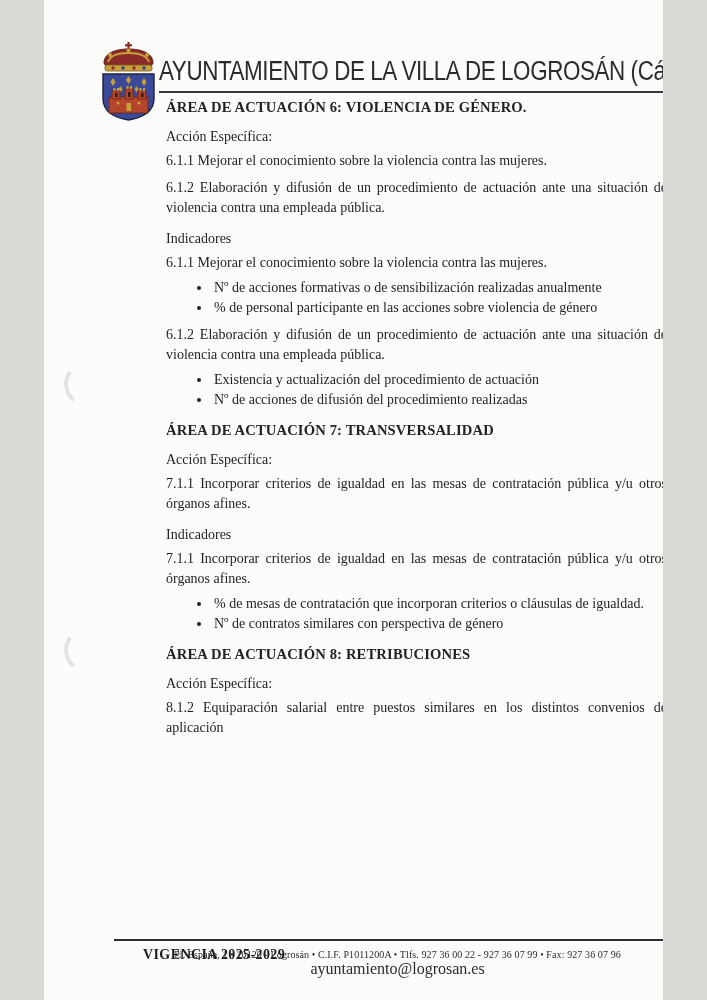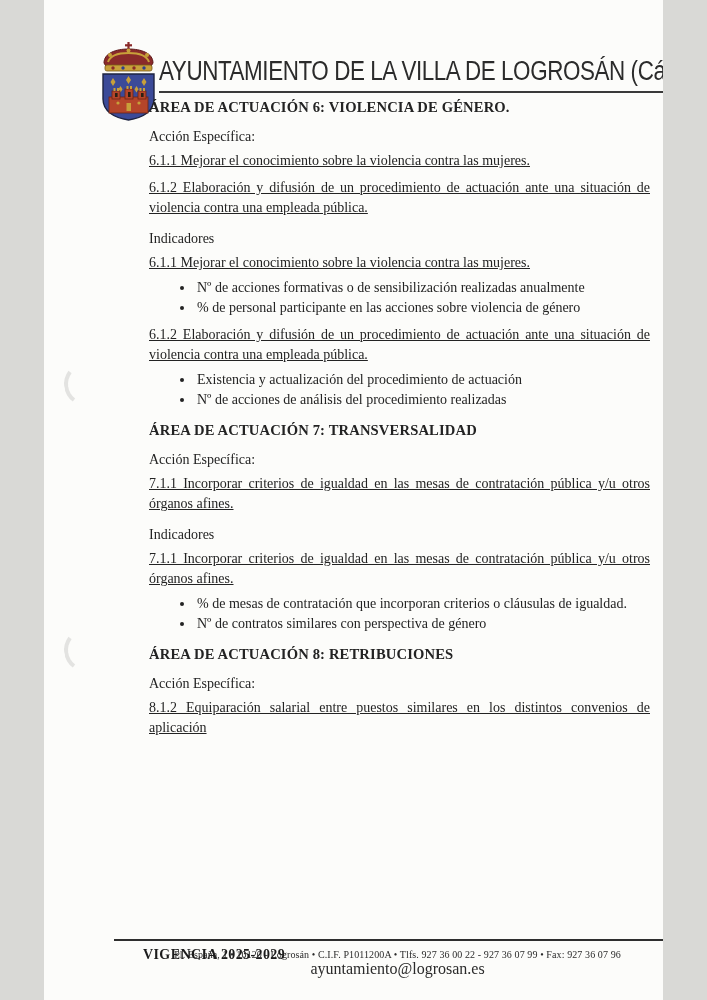--- a/index.html
+++ b/index.html
@@ -22,30 +22,30 @@
     letter-spacing:-0.5px; white-space:nowrap;
     transform:scaleX(0.83); transform-origin:0 0;
   }
   .title-underline {
     position:absolute; left:115px; top:91px; width:541px; height:2px;
     background:#3a3a3a;
   }
 
   
   .content {
-    position:absolute; left:105px; top:99px; width:501px;
+    position:absolute; left:122px; top:99px; width:501px;
     font-size:14px; line-height:20px;
   }
   .area-heading {
     font-weight:bold; font-size:14.6px; line-height:17px;
     letter-spacing:0.15px; margin:12px 0 0;
   }
   .area-heading:first-child { margin-top:0; }
   .subhead { font-weight:normal; font-size:14px; line-height:15px; margin:13px 0 0; }
-  .para { margin:7px 0 0; text-align:left;text-decoration:underline; }
+  .para { margin:7px 0 0; text-align:left; }
   .para.just { text-align:justify; }
   .blist { margin:5px 0 0; padding:0 0 0 46px; list-style:disc; }
   .blist li { line-height:20px; padding-left:2px; }
 
   
   .scan-mark {
     position:absolute; width:36px; height:36px; border-radius:50%;
     border:4px solid transparent; border-left-color:rgba(60,60,60,0.13);
     transform:rotate(-8deg);
   }
@@ -137,21 +137,21 @@
     <p class="para just">6.1.2 Elaboración y difusión de un procedimiento de actuación ante una situación de violencia contra una empleada pública.</p>
     <div class="subhead">Indicadores</div>
     <p class="para">6.1.1 Mejorar el conocimiento sobre la violencia contra las mujeres.</p>
     <ul class="blist">
       <li>Nº de acciones formativas o de sensibilización realizadas anualmente</li>
       <li>% de personal participante en las acciones sobre violencia de género</li>
     </ul>
     <p class="para just">6.1.2 Elaboración y difusión de un procedimiento de actuación ante una situación de violencia contra una empleada pública.</p>
     <ul class="blist">
       <li>Existencia y actualización del procedimiento de actuación</li>
-      <li>Nº de acciones de análisis del procedimiento realizadas</li>
+      <li>Nº de acciones de difusión del procedimiento realizadas</li>
     </ul>
 
     <div class="area-heading">ÁREA DE ACTUACIÓN 7: TRANSVERSALIDAD</div>
     <div class="subhead">Acción Específica:</div>
     <p class="para just">7.1.1 Incorporar criterios de igualdad en las mesas de contratación pública y/u otros órganos afines.</p>
     <div class="subhead">Indicadores</div>
     <p class="para just">7.1.1 Incorporar criterios de igualdad en las mesas de contratación pública y/u otros órganos afines.</p>
     <ul class="blist">
       <li>% de mesas de contratación que incorporan criterios o cláusulas de igualdad.</li>
       <li>Nº de contratos similares con perspectiva de género</li>

